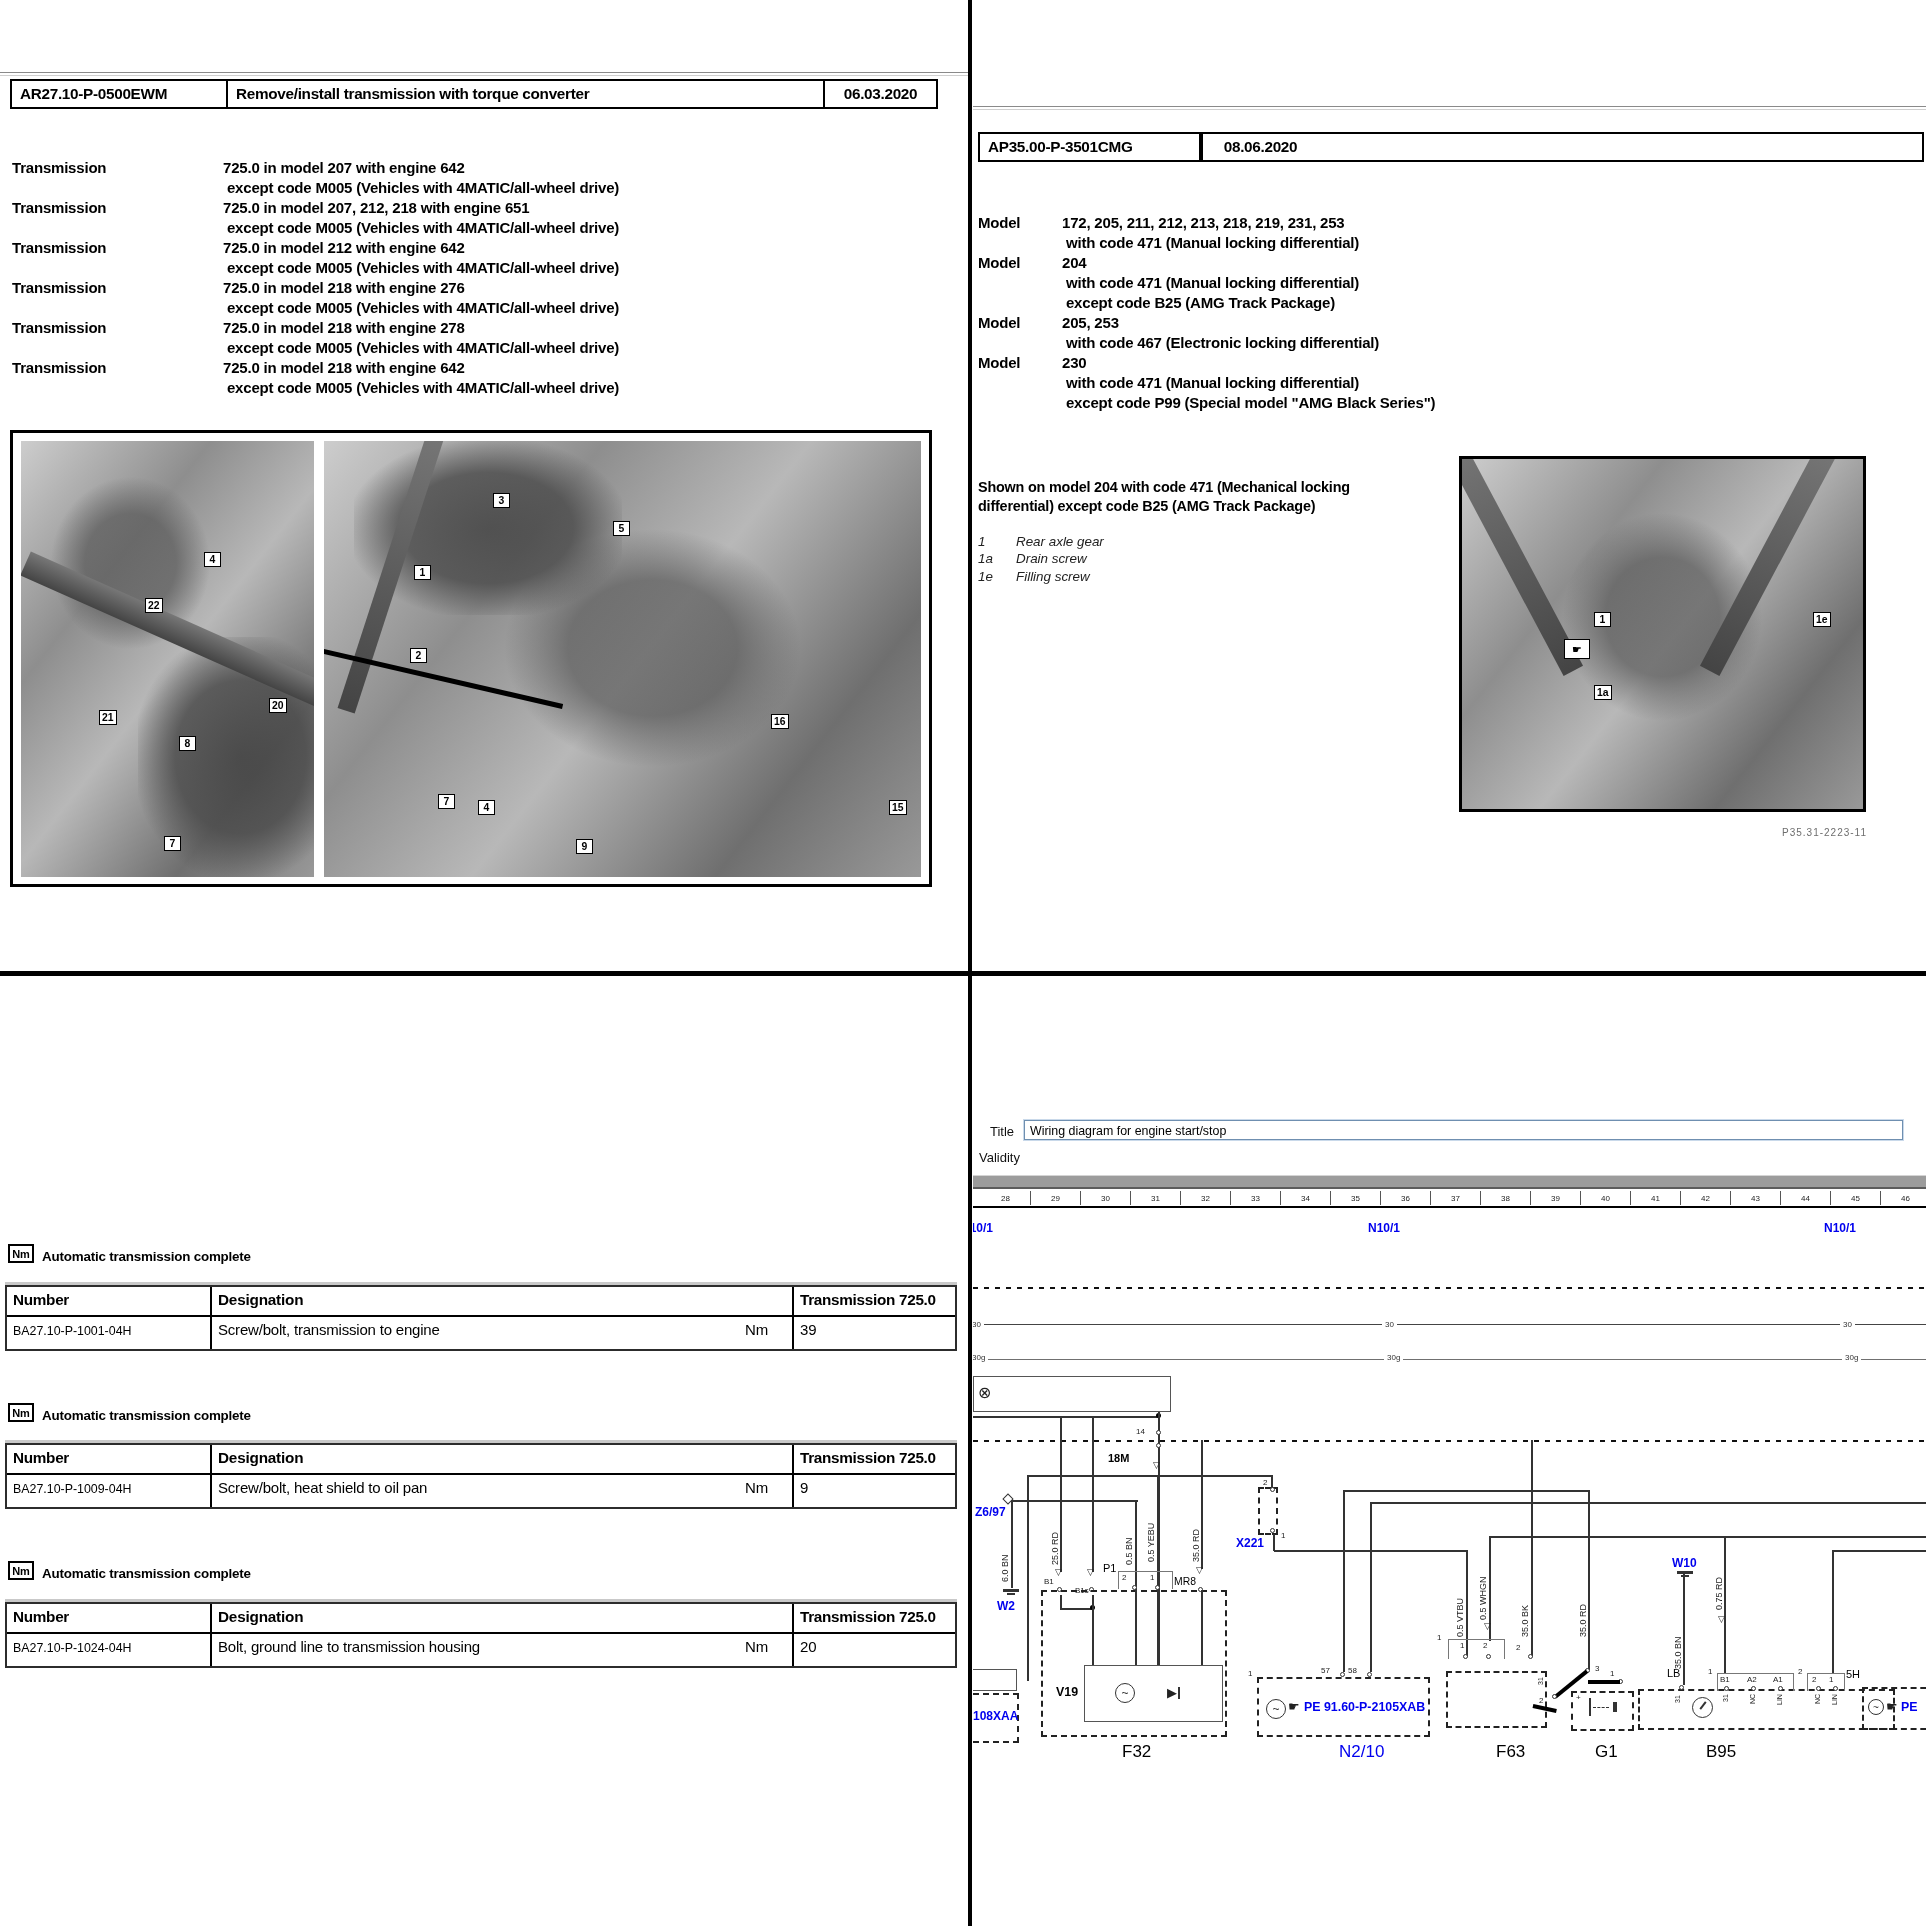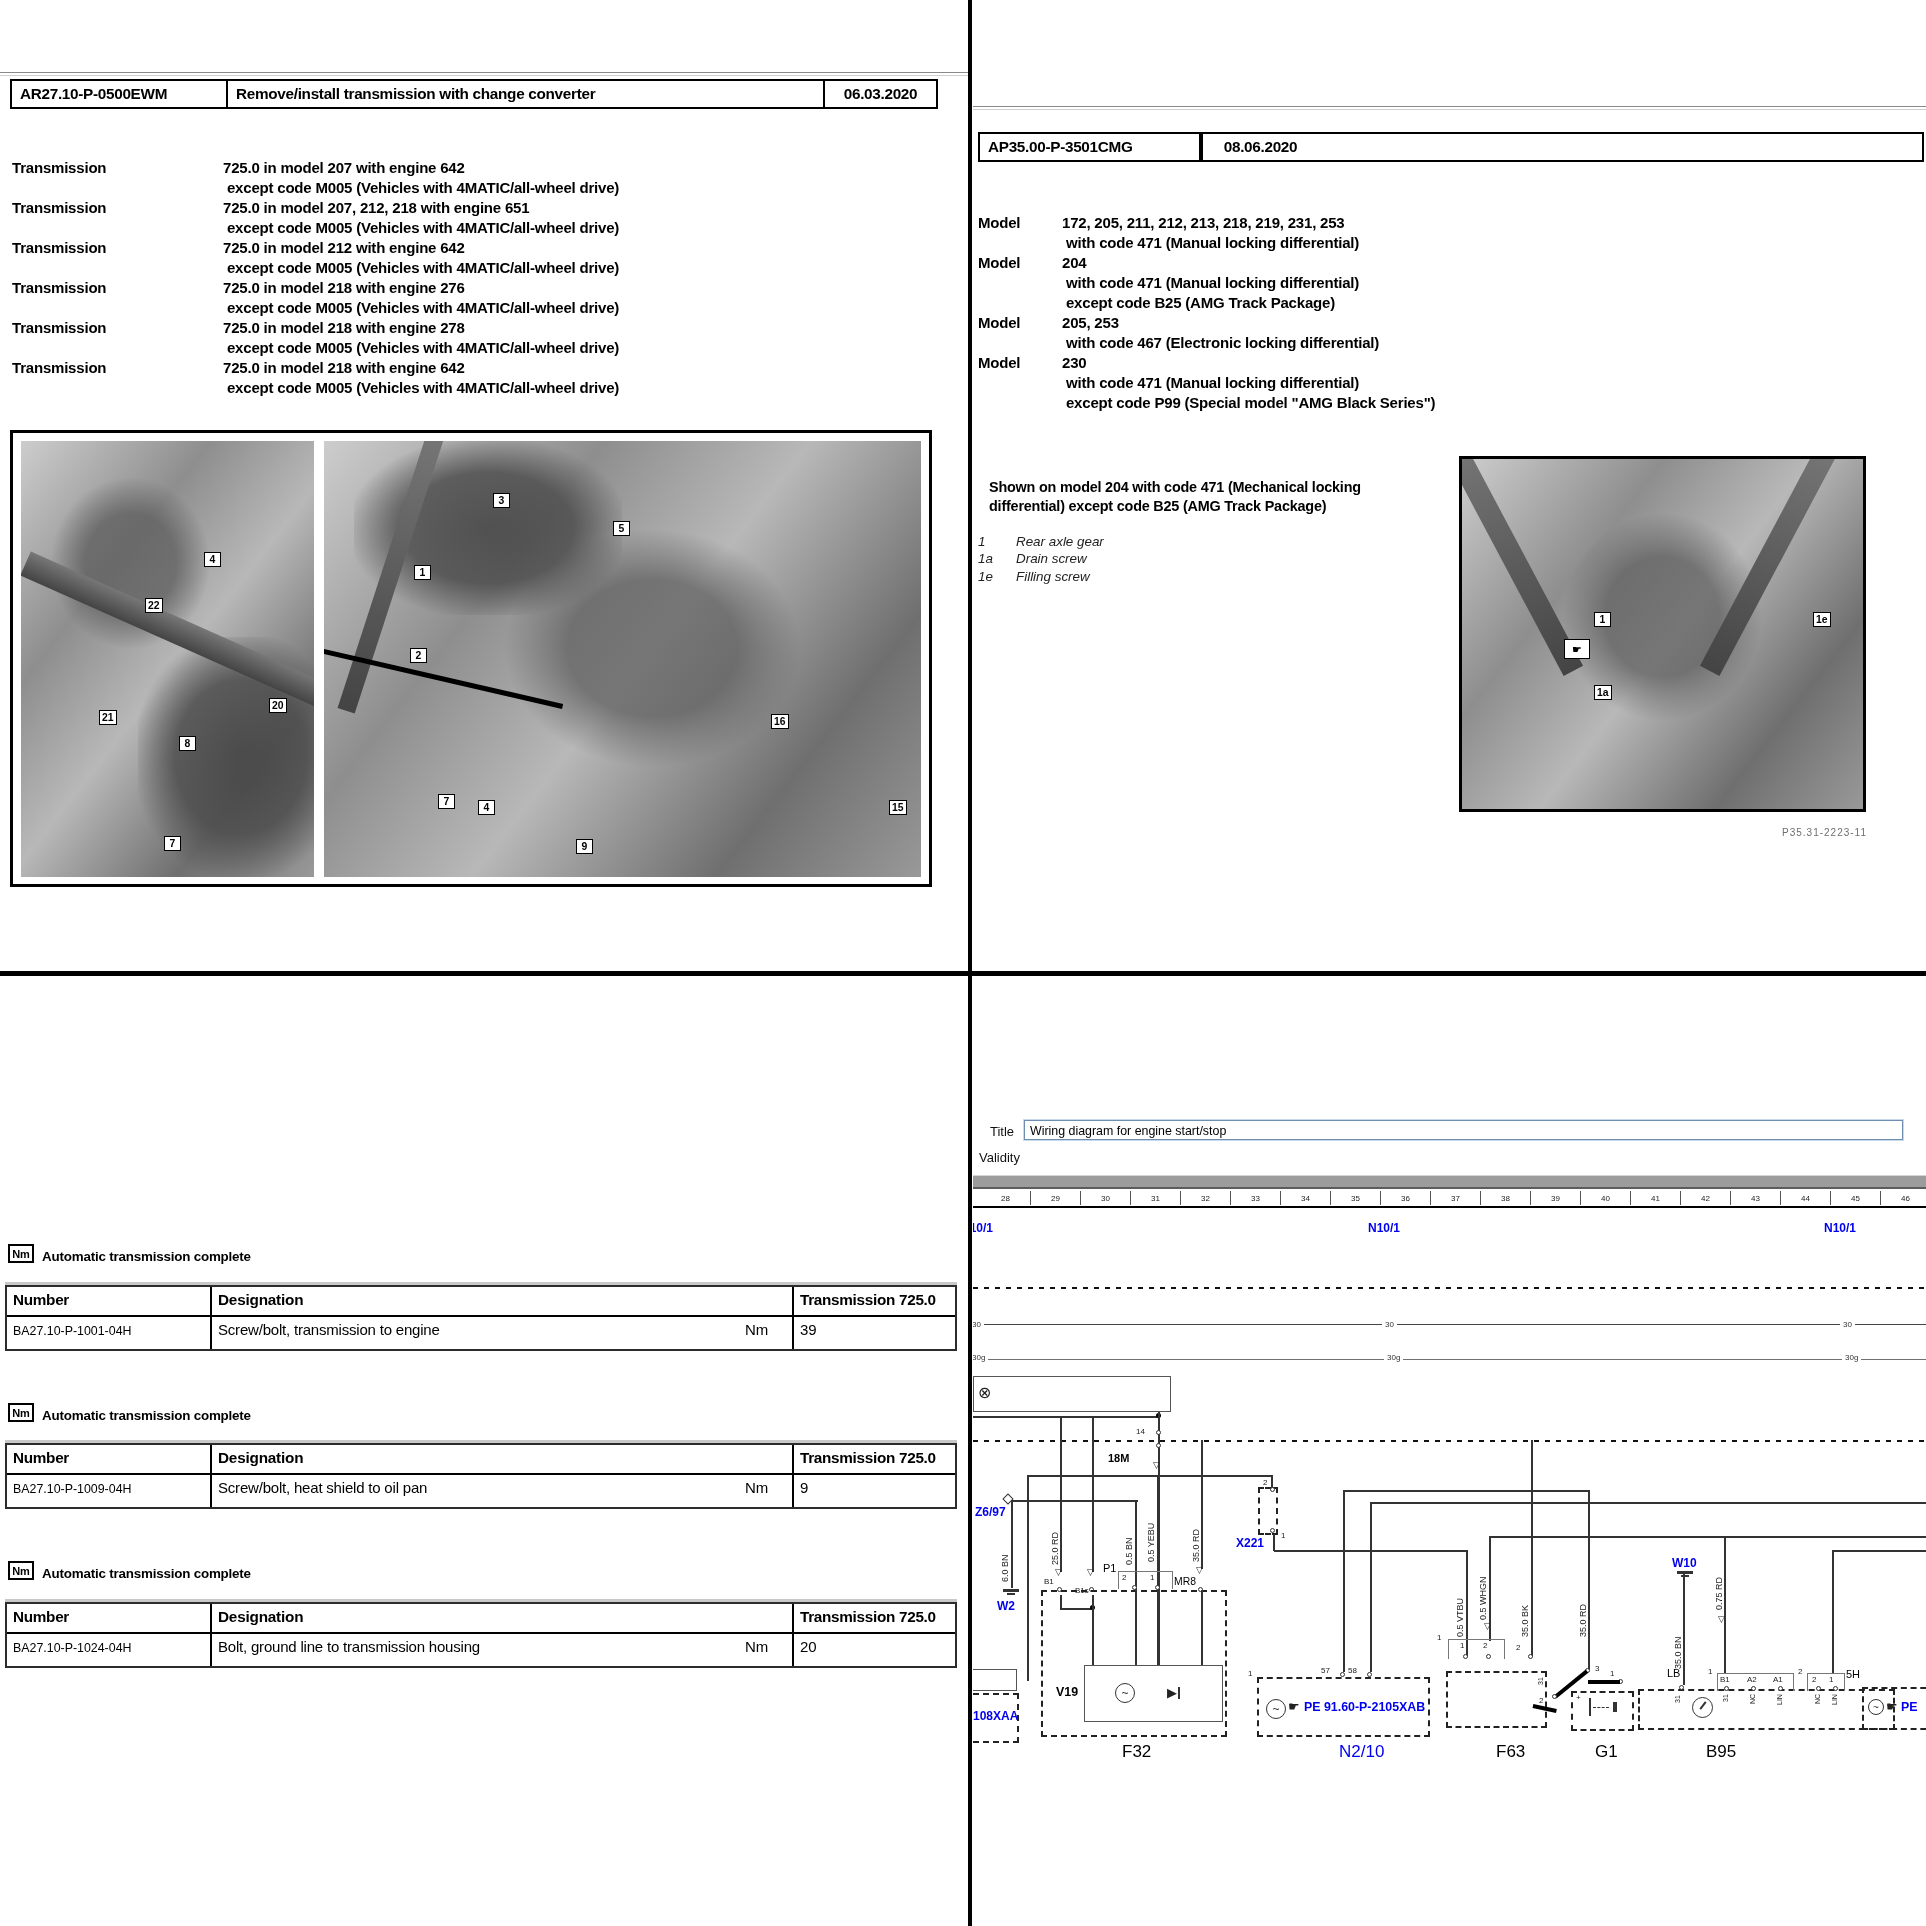--- a/index.html
+++ b/index.html
@@ -88,21 +88,21 @@
   .diode{position:absolute;font-size:13px;color:#222;line-height:13px;}
 </style>
 </head>
 <body>
 
 <div id="page">
 
   <div class="rule" style="left:0;top:72px;width:969px;"></div>
   <div class="hdr-tbl" style="left:10px;top:79px;width:924px;">
     <div class="hc c1" style="width:198px;">AR27.10-P-0500EWM</div>
-    <div class="hc c2">Remove/install transmission with change converter</div>
+    <div class="hc c2">Remove/install transmission with torque converter</div>
     <div class="hc c3" style="width:95px;">06.03.2020</div>
   </div>
   <div class="doclist" style="left:12px;top:158px;">
 
       <div class="docrow">
         <span class="lab w213">Transmission</span>
         <span class="txt">725.0 in model 207 with engine 642</span>
       </div>
 
       <div class="docrow">
@@ -239,21 +239,21 @@
       <div class="docrow">
         <span class="lab w85"></span>
         <span class="txt"> with code 471 (Manual locking differential)</span>
       </div>
 
       <div class="docrow">
         <span class="lab w85"></span>
         <span class="txt"> except code P99 (Special model "AMG Black Series")</span>
       </div>
     </div>
-  <div class="note" style="left:978px;top:478px;width:426px;margin-left:11px;">Shown on model 204 with code 471 (Mechanical locking differential) except code B25 (AMG Track Package)</div>
+  <div class="note" style="left:978px;top:478px;width:426px;">Shown on model 204 with code 471 (Mechanical locking differential) except code B25 (AMG Track Package)</div>
   <div class="doclist" style="left:978px;top:533px;">
 
       <div class="legrow">
         <span class="lk">1</span>
         <span class="lv">Rear axle gear</span>
       </div>
 
       <div class="legrow">
         <span class="lk">1a</span>
         <span class="lv">Drain screw</span>

